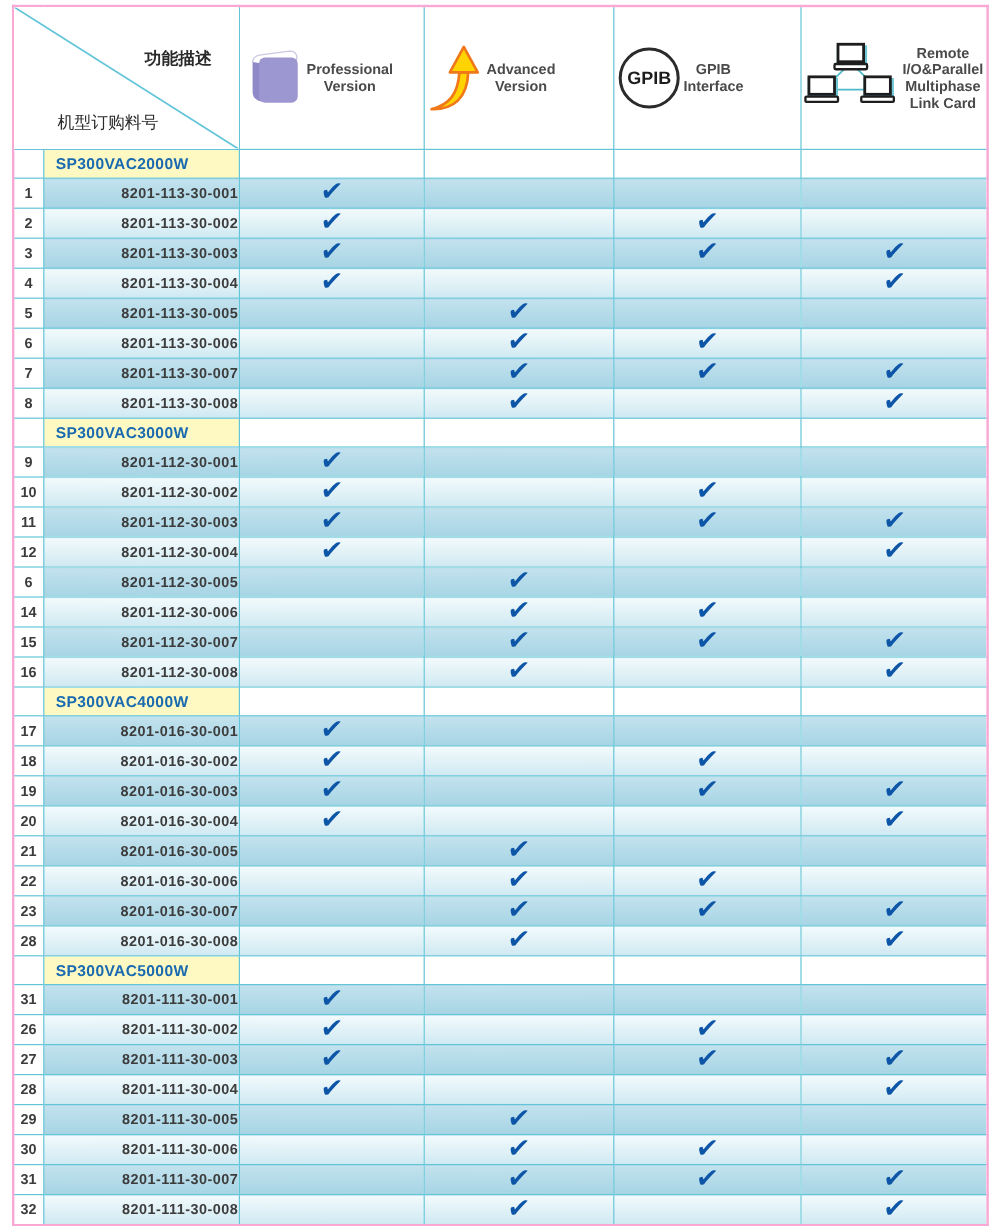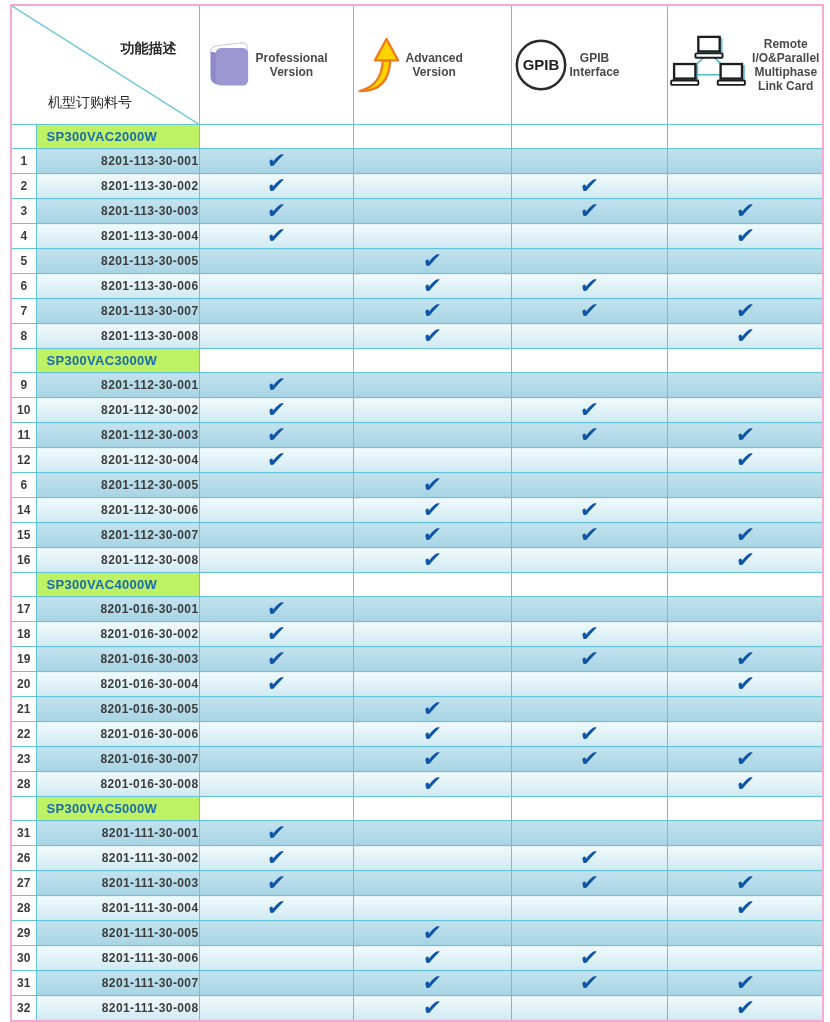--- a/index.html
+++ b/index.html
@@ -47,21 +47,21 @@
     position:absolute; bottom:12px; left:36px;
     font-size:14px; font-weight:400; color:#2a2a2a;
   }
 
   
   td.num-cell {
     background:#fff; text-align:center;
     font-size:12px; font-weight:700; color:#3c3c3c;
   }
   td.model-cell {
-    background:#bef264; text-align:left; padding-left:10px;
+    background:#fef9c3; text-align:left; padding-left:10px;
     font-size:13px; font-weight:700; color:#1a6ab0; letter-spacing:0.3px;
   }
   td.blank { background:#fff; }
   td.part-cell {
     text-align:right; padding-left:10px;
     font-size:12px; font-weight:700; color:#3c3c3c; letter-spacing:0.4px;
   }
   td.check-cell { text-align:center; vertical-align:middle; }
 
   tr.data-row.dark  td.shade { background:linear-gradient(#c3e2ee 0%, #a6d4e4 100%); }

